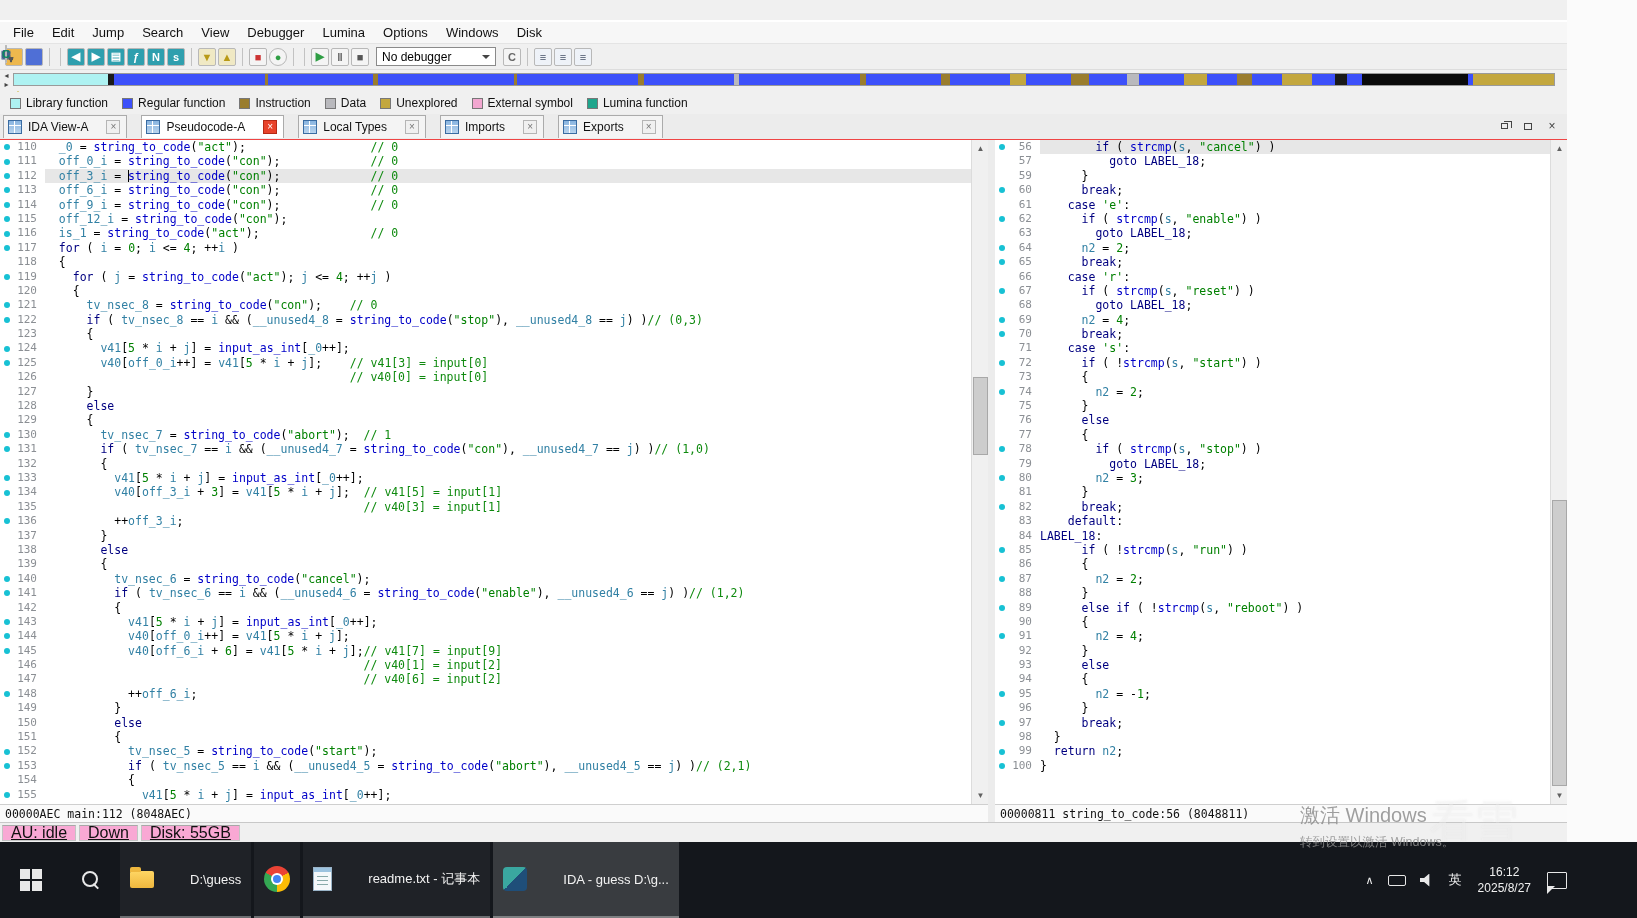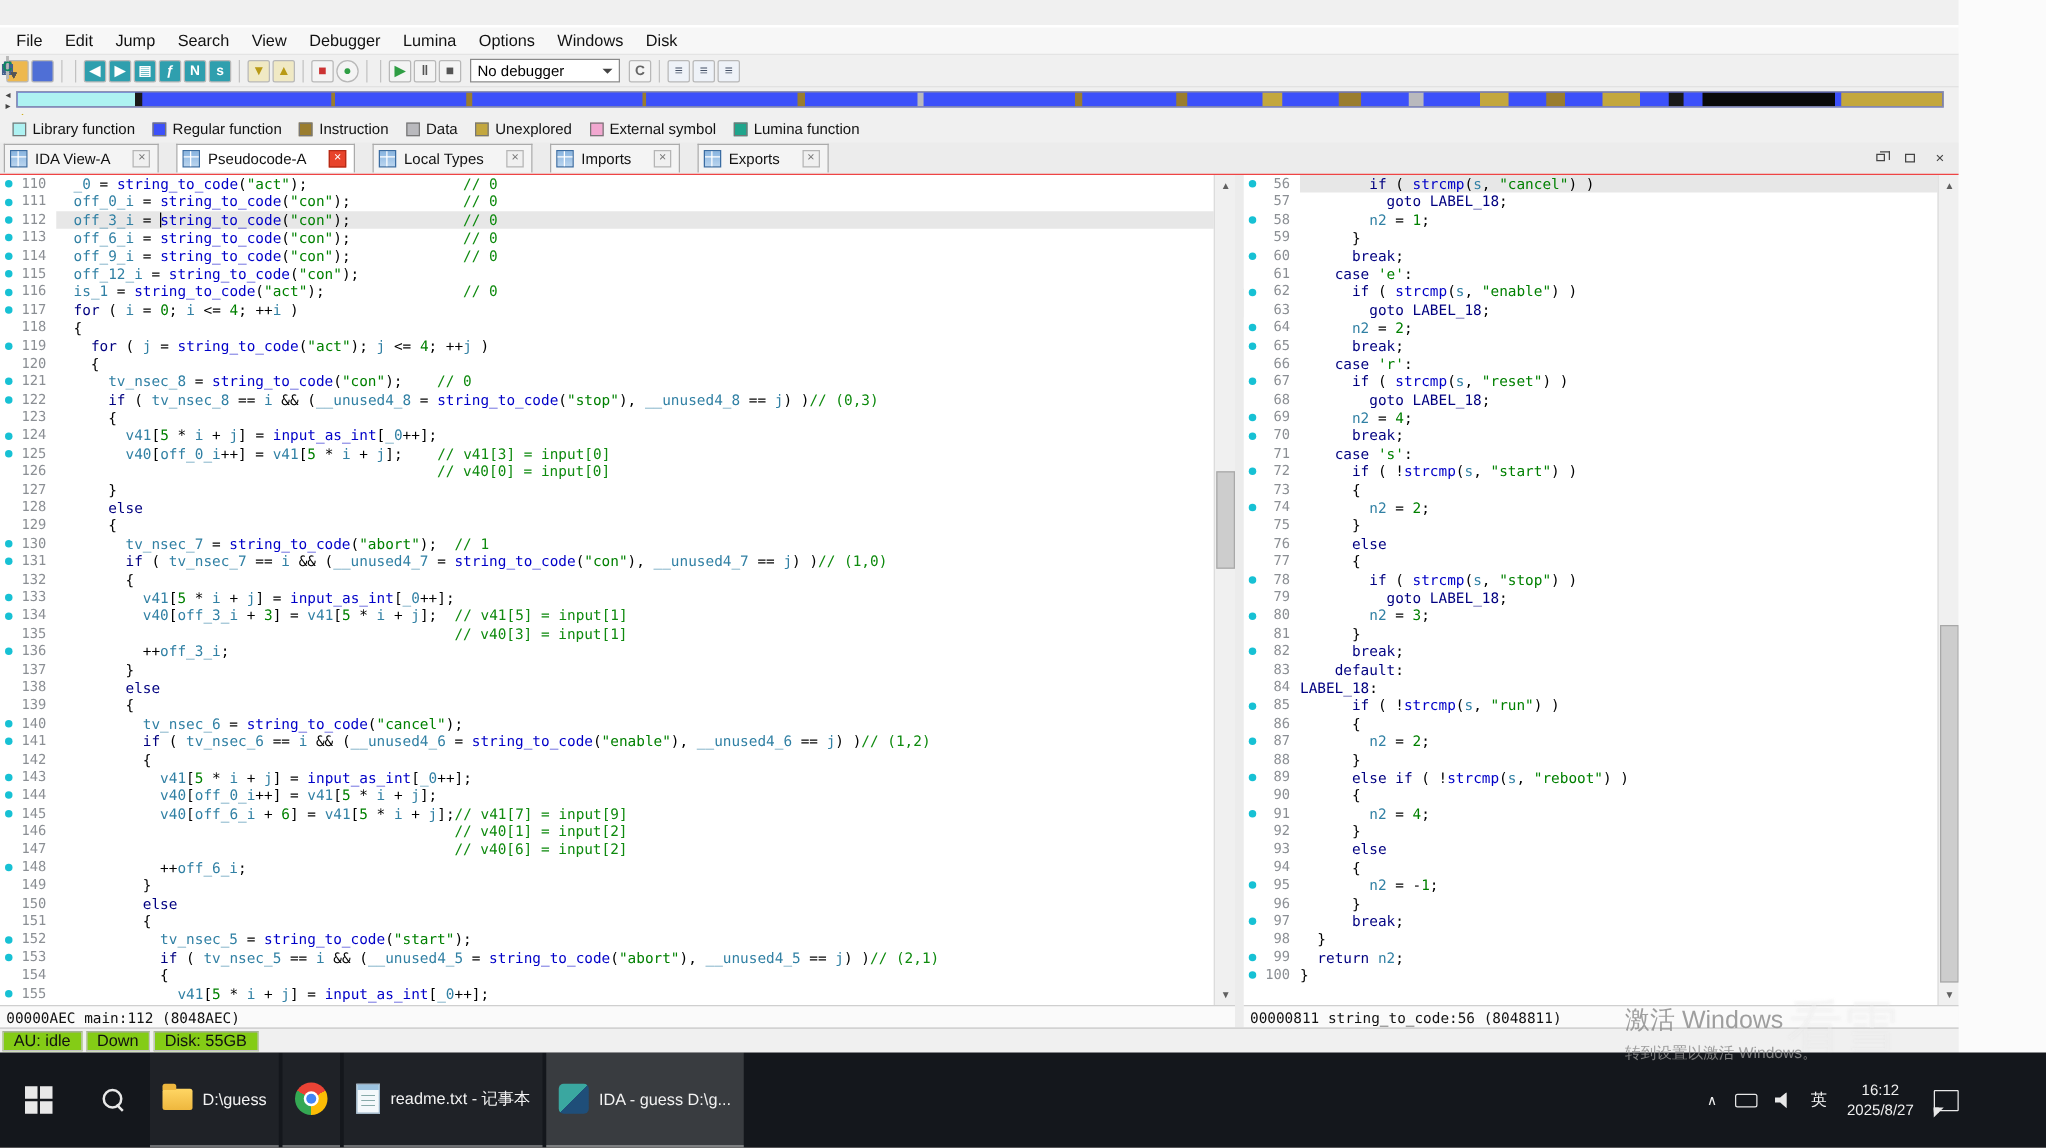--- a/index.html
+++ b/index.html
@@ -85,27 +85,27 @@
   .vscroll { position:absolute; right:0; top:0; bottom:0; width:17px; background:#f0f0f0; border-left:1px solid #dcdcdc; }
   .sb-arrow { position:absolute; left:0; width:17px; height:17px; display:flex; align-items:center; justify-content:center; font-size:8px; color:#606060; }
   .sb-up { top:0; } .sb-down { bottom:0; }
   .sb-thumb { position:absolute; left:1px; width:15px; background:#cdcdcd; border:1px solid #a8a8a8; }
 
   .pane-status { position:absolute; height:18px; top:804px; background:#fafafa; border-top:1px solid #cfcfcf; font-family:"DejaVu Sans Mono", monospace; font-size:11.5px; color:#111; display:flex; align-items:center; padding-left:5px; }
   #left-pane-status { left:0; width:988px; }
   #right-pane-status { left:995px; width:572px; }
 
   #statusbar { position:absolute; left:0; top:822px; width:1567px; height:20px; background:#f0f0f0; border-top:1px solid #c8c8c8; display:flex; align-items:center; padding-left:2px; }
-  .sb-field { height:16px; border:1px solid #c4c4c4; border-top-color:#a8a8a8; background:#84cc16; font-size:13px; color:#111; display:flex; align-items:center; padding:0 8px; margin-right:3px; }
+  .sb-field { height:16px; border:1px solid #c4c4c4; border-top-color:#a8a8a8; background:#f9a8d4; font-size:16px; color:#111; display:flex; align-items:center; padding:0 8px; margin-right:3px;text-decoration:underline; }
 
   
   #desktop-strip { position:absolute; left:1567px; top:0; width:70px; height:842px; background:#fbfbfb; }
   #taskbar { position:absolute; left:0; top:842px; width:1637px; height:76px; background:#14171c; display:flex; align-items:stretch; }
   .tb-btn { display:flex; align-items:center; justify-content:center; color:#eee; }
-  .tb-app { border-bottom:2px solid rgba(255,255,255,0.35); background:rgba(255,255,255,0.05); margin-right:3px; padding:0 10px; }
+  .tb-app { border-bottom:2px solid rgba(255,255,255,0.35); background:rgba(255,255,255,0.05); margin-right:3px; padding:0 10px;gap:28px; }
   .tb-app.active { background:rgba(255,255,255,0.16); }
   .tb-app .lbl { font-size:13px; color:#f2f2f2; margin-left:8px; white-space:nowrap; }
   #start-btn { width:62px; }
   .win-logo { display:grid; grid-template-columns:10px 10px; grid-template-rows:10px 10px; gap:2px; }
   .win-logo span { background:#e8e8e8; }
   #search-btn { width:58px; }
   .search-glyph { position:relative; width:18px; height:18px; }
   .search-glyph::before { content:''; position:absolute; left:0; top:0; width:12px; height:12px; border:2px solid #e8e8e8; border-radius:50%; }
   .search-glyph::after { content:''; position:absolute; left:12px; top:12px; width:7px; height:2px; background:#e8e8e8; transform:rotate(45deg); transform-origin:0 0; }
   .ic-folder { position:relative; width:24px; height:17px; background:linear-gradient(#ffd664,#eeb73e); border-radius:2px; }
@@ -377,21 +377,20 @@
         <span class="sb-thumb" style="top:237px;height:78px;"></span>
       </div>
     </div>
 
     <div id="splitter"></div>
 
     <div id="right-pane">
       <div class="code-area" id="right-code">
           <div class="cl"><span class="gdot on"></span><span class="gnum">56</span><span class="gcode cur">        <span class="t-kw">if</span> ( <span class="t-fn">strcmp</span>(<span class="t-lv">s</span>, <span class="t-str">"cancel"</span>) )</span></div>
           <div class="cl"><span class="gdot"></span><span class="gnum">57</span><span class="gcode">          <span class="t-kw">goto</span> <span class="t-lbl">LABEL_18</span>;</span></div>
-          <div class="cl"><span class="gdot on"></span><span class="gnum">58</span><span class="gcode">        <span class="t-lv">n2</span> = <span class="t-num">1</span>;</span></div>
           <div class="cl"><span class="gdot"></span><span class="gnum">59</span><span class="gcode">      }</span></div>
           <div class="cl"><span class="gdot on"></span><span class="gnum">60</span><span class="gcode">      <span class="t-kw">break</span>;</span></div>
           <div class="cl"><span class="gdot"></span><span class="gnum">61</span><span class="gcode">    <span class="t-kw">case</span> <span class="t-str">'e'</span>:</span></div>
           <div class="cl"><span class="gdot on"></span><span class="gnum">62</span><span class="gcode">      <span class="t-kw">if</span> ( <span class="t-fn">strcmp</span>(<span class="t-lv">s</span>, <span class="t-str">"enable"</span>) )</span></div>
           <div class="cl"><span class="gdot"></span><span class="gnum">63</span><span class="gcode">        <span class="t-kw">goto</span> <span class="t-lbl">LABEL_18</span>;</span></div>
           <div class="cl"><span class="gdot on"></span><span class="gnum">64</span><span class="gcode">      <span class="t-lv">n2</span> = <span class="t-num">2</span>;</span></div>
           <div class="cl"><span class="gdot on"></span><span class="gnum">65</span><span class="gcode">      <span class="t-kw">break</span>;</span></div>
           <div class="cl"><span class="gdot"></span><span class="gnum">66</span><span class="gcode">    <span class="t-kw">case</span> <span class="t-str">'r'</span>:</span></div>
           <div class="cl"><span class="gdot on"></span><span class="gnum">67</span><span class="gcode">      <span class="t-kw">if</span> ( <span class="t-fn">strcmp</span>(<span class="t-lv">s</span>, <span class="t-str">"reset"</span>) )</span></div>
           <div class="cl"><span class="gdot"></span><span class="gnum">68</span><span class="gcode">        <span class="t-kw">goto</span> <span class="t-lbl">LABEL_18</span>;</span></div>

